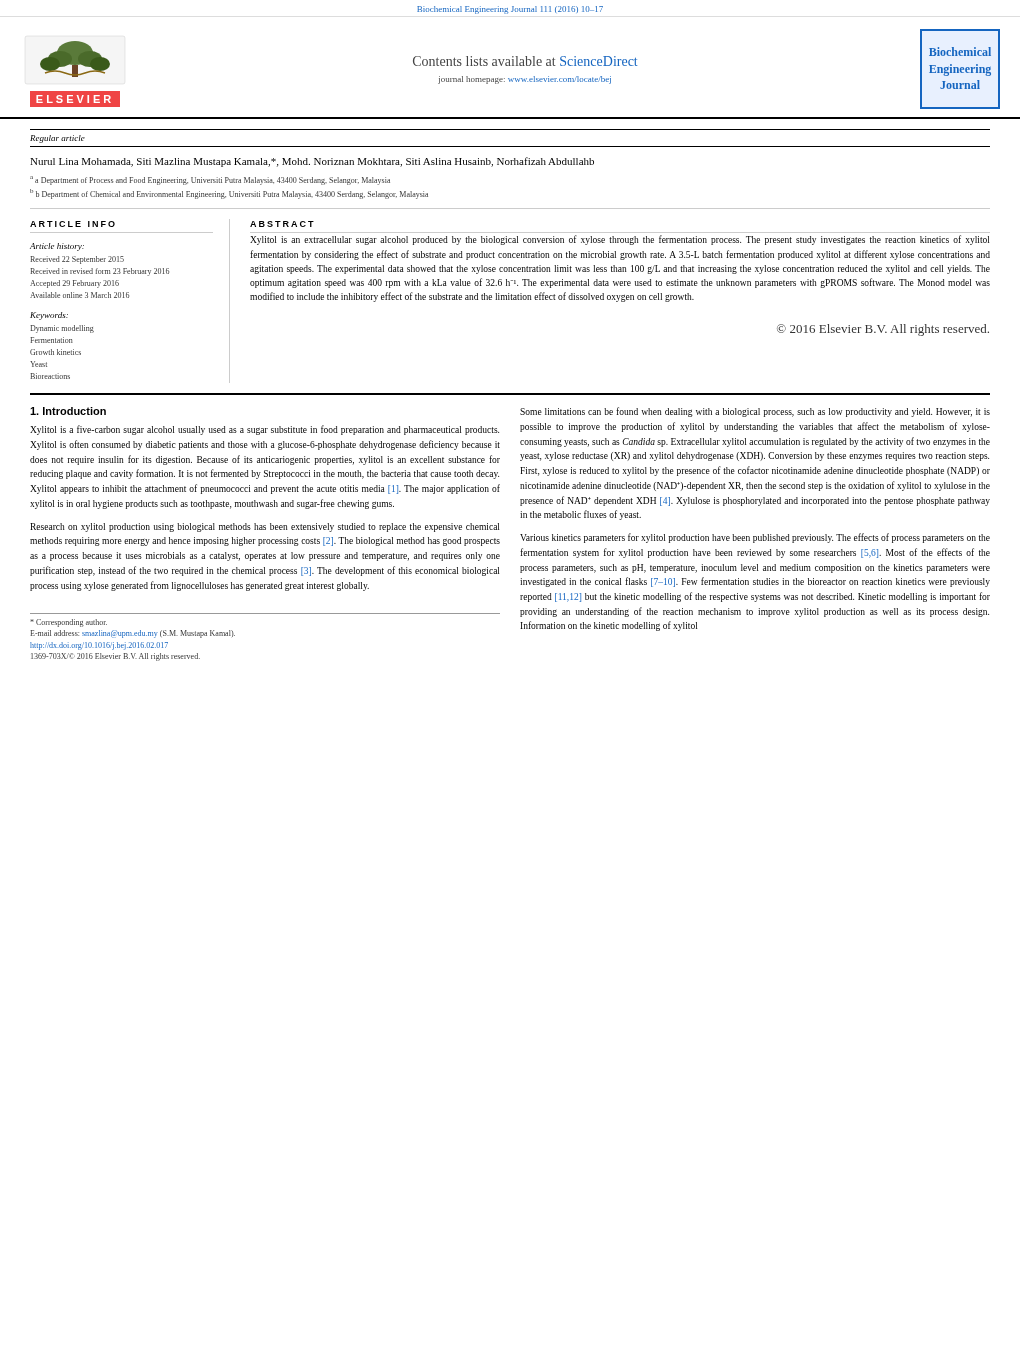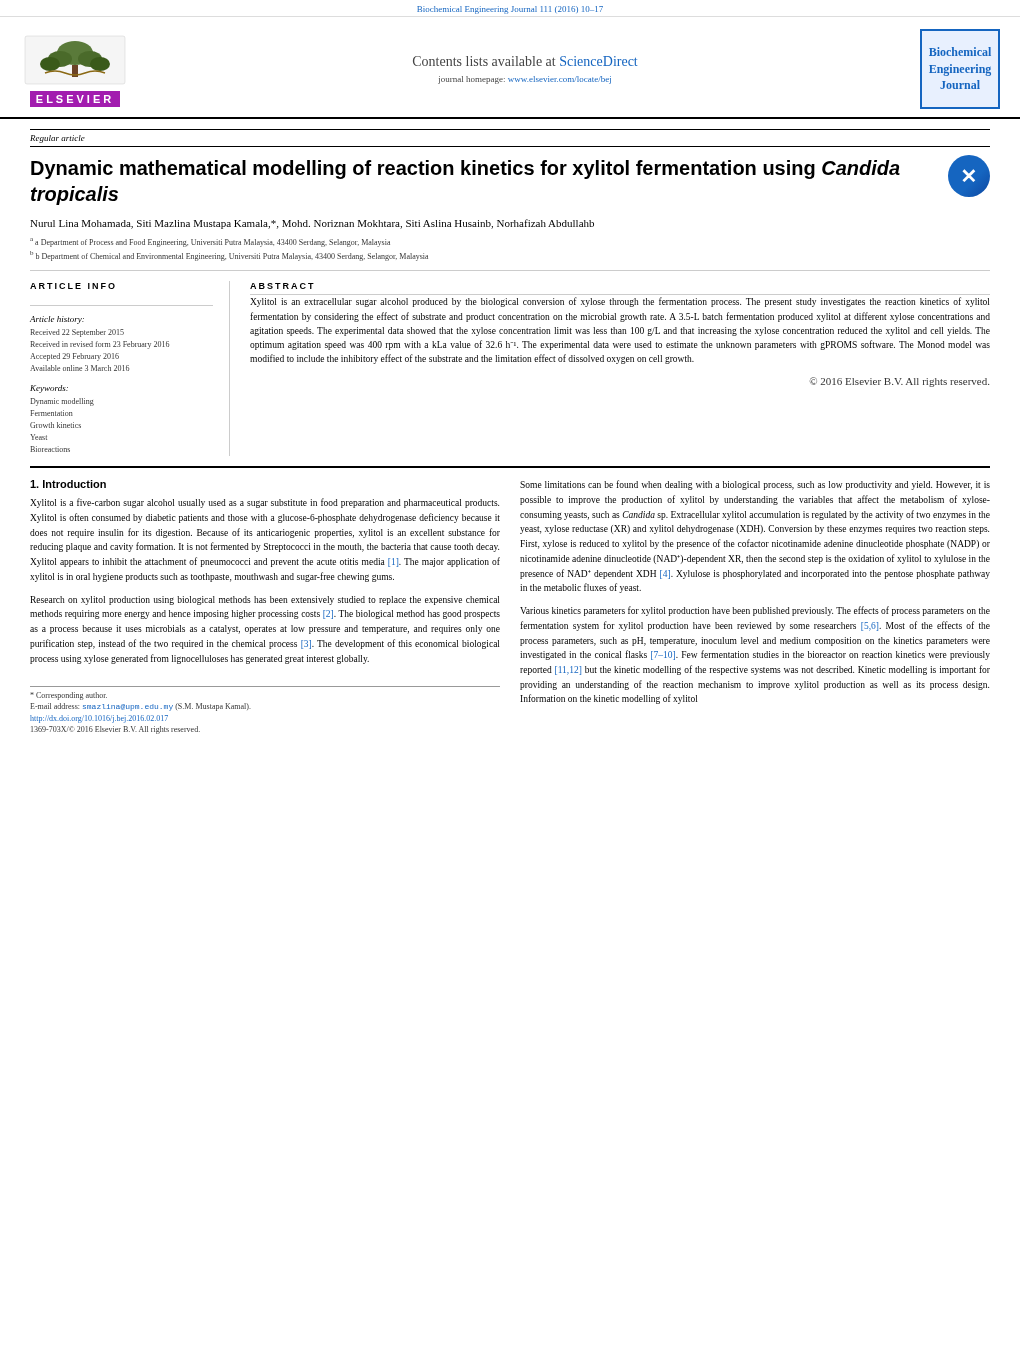--- a/index.html
+++ b/index.html
@@ -143,21 +143,21 @@
       padding-right: 16px;
     }
     .info-section-title {
       font-size: 9px;
       font-weight: bold;
       letter-spacing: 2px;
       text-transform: uppercase;
       font-family: Arial, sans-serif;
       margin-bottom: 6px;
       border-bottom: 1px solid #ccc;
-      padding-bottom: 14px;
+      padding-bottom: 3px;
     }
     .info-subsection-title {
       font-size: 9px;
       font-style: italic;
       font-weight: normal;
       margin-top: 8px;
       margin-bottom: 3px;
     }
     .info-text {
       font-size: 8px;
@@ -183,23 +183,23 @@
       border-bottom: 1px solid #ccc;
       padding-bottom: 3px;
     }
     .abstract-text {
       font-size: 9.5px;
       line-height: 1.5;
       text-align: justify;
       color: #000;
     }
     .copyright-line {
-      font-size: 11px;
+      font-size: 13px;
       text-align: right;
-      margin-top: 8px;
+      margin-top: 16px;
       color: #333;
     }
 
     
     .main-content {
       display: flex;
       gap: 20px;
       margin-top: 10px;
     }
     .col-left {
@@ -288,21 +288,21 @@
 
       <ellipse cx="55" cy="22" rx="18" ry="12" fill="#5a7a3a"></ellipse>
       <ellipse cx="40" cy="28" rx="12" ry="8" fill="#4a6a2a"></ellipse>
       <ellipse cx="70" cy="28" rx="12" ry="8" fill="#4a6a2a"></ellipse>
       <ellipse cx="30" cy="33" rx="10" ry="7" fill="#3a5a1a"></ellipse>
       <ellipse cx="80" cy="33" rx="10" ry="7" fill="#3a5a1a"></ellipse>
       <rect x="52" y="34" width="6" height="12" fill="#6b4226"></rect>
 
       <path d="M25 42 Q35 38 45 42 Q55 46 65 42 Q75 38 85 42" stroke="#8b6914" stroke-width="1.5" fill="none"></path>
     </svg>
-    <div style="background:#a21caf; color:white; font-size:11px; font-weight:bold; letter-spacing:3px; padding:2px 6px; font-family:Arial,sans-serif;">
+    <div style="background:#ef4444; color:white; font-size:11px; font-weight:bold; letter-spacing:3px; padding:2px 6px; font-family:Arial,sans-serif;">
       <span>ELSEVIER</span>
     </div>
   </div>
 
   <div class="journal-title-center">
     <div class="contents-line">
       <span>Contents lists available at</span>
       <span class="sciencedirect-link">ScienceDirect</span>
     </div>
     <div class="journal-homepage">
@@ -317,28 +317,20 @@
       <div>Engineering</div>
       <div>Journal</div>
     </div>
   </div>
 </div>
 
 <div class="article-body">
 
   <div class="regular-article-label">Regular article</div>
 
-  <div class="article-title-section">
-    <div class="article-title">
-      <span>Dynamic mathematical modelling of reaction kinetics for xylitol fermentation using </span><em>Candida tropicalis</em>
-    </div>
-    <div class="crossmark-circle">
-      <span class="crossmark-cross">✕</span>
-    </div>
-  </div>
 
   <div class="authors">
     <span>Nurul Lina Mohamada, Siti Mazlina Mustapa Kamala,*, Mohd. Noriznan Mokhtara, Siti Aslina Husainb, Norhafizah Abdullahb</span>
   </div>
 
   <div>
     <div class="affiliations">
       <sup style="font-size:7px;">a</sup> <span>a Department of Process and Food Engineering, Universiti Putra Malaysia, 43400 Serdang, Selangor, Malaysia</span>
     </div>
     <div class="affiliations">
@@ -386,21 +378,21 @@
       <div class="body-text">
         Research on xylitol production using biological methods has been extensively studied to replace the expensive chemical methods requiring more energy and hence imposing higher processing costs <span class="ref">[2]</span>. The biological method has good prospects as a process because it uses microbials as a catalyst, operates at low pressure and temperature, and requires only one purification step, instead of the two required in the chemical process <span class="ref">[3]</span>. The development of this economical biological process using xylose generated from lignocelluloses has generated great interest globally.
       </div>
 
       <div class="footnote-area">
         <div class="corresponding-note">
           <span>* Corresponding author.</span>
         </div>
         <div style="font-size:8px; margin-bottom:3px;">
           <span>E-mail address:</span>
-          <span style="color:#1565c0;font-family:Liberation Mono, monospace;">smazlina@upm.edu.my</span>
+          <span style="color:#1565c0;">smazlina@upm.edu.my</span>
           <span>(S.M. Mustapa Kamal).</span>
         </div>
         <div style="font-size:8px; margin-bottom:2px;">
           <span style="color:#1565c0;">http://dx.doi.org/10.1016/j.bej.2016.02.017</span>
         </div>
         <div style="font-size:8px;">1369-703X/© 2016 Elsevier B.V. All rights reserved.</div>
       </div>
     </div>
 
     <div class="col-right">

